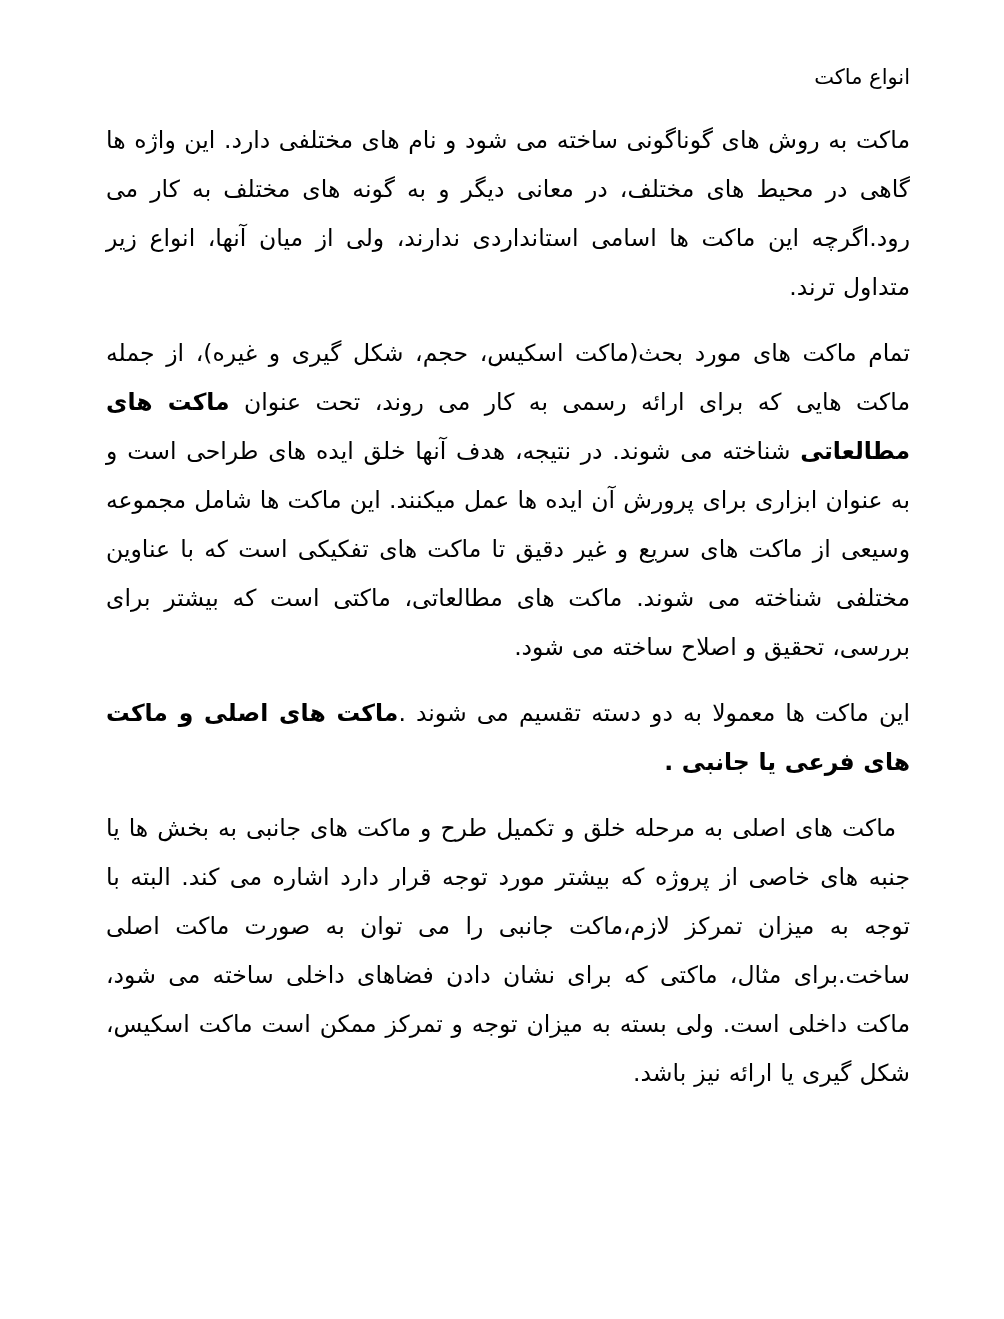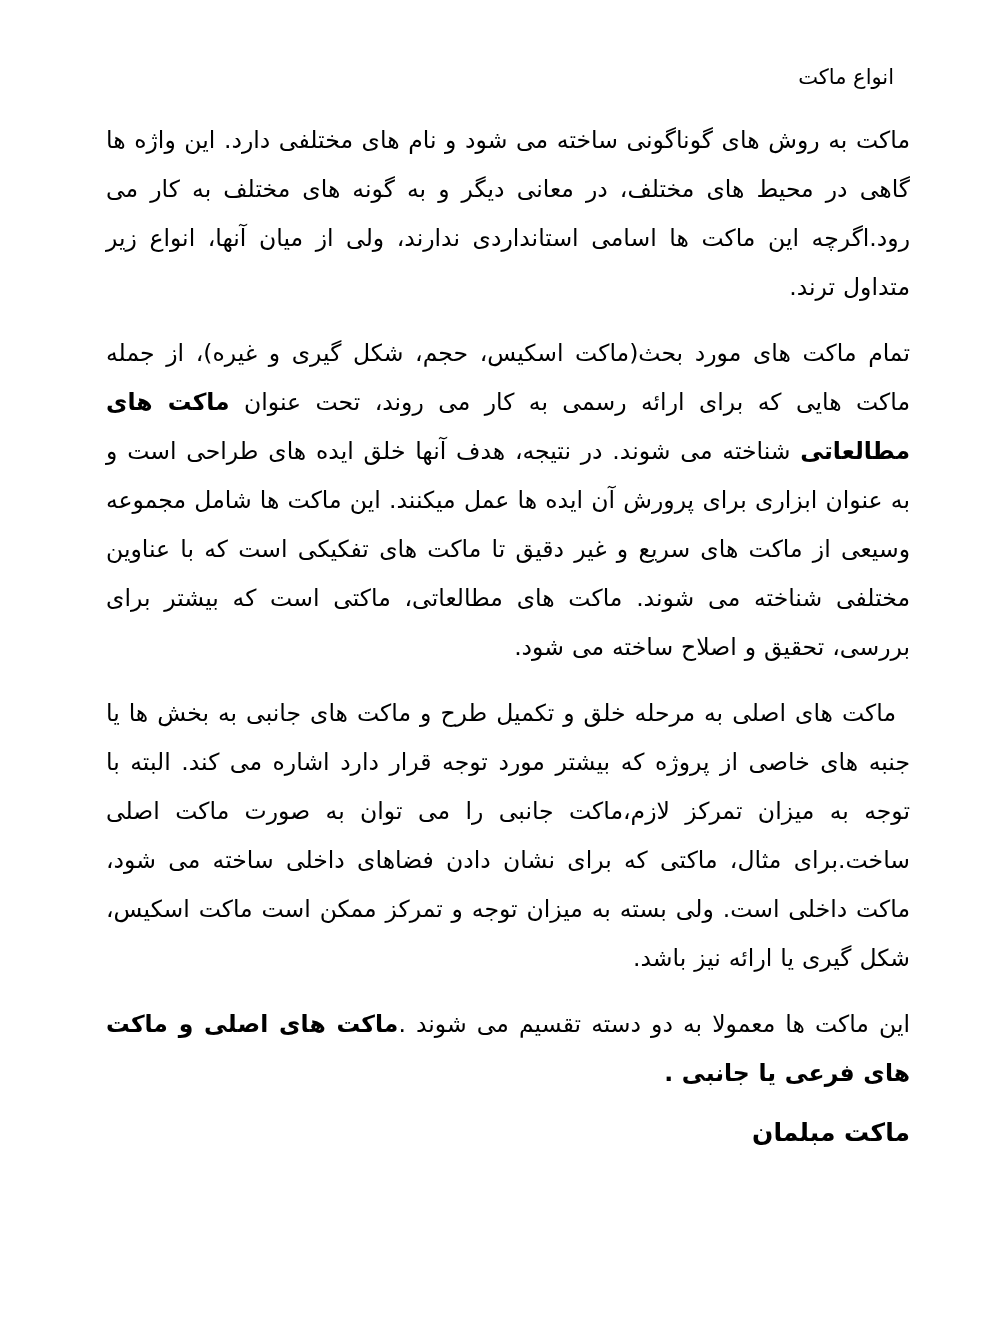--- a/index.html
+++ b/index.html
@@ -20,21 +20,21 @@
     width: 1004px;
     height: 1319px;
     background: #ffffff;
     box-sizing: border-box;
     padding: 62px 94px 0 94px;
   }
   .doc-title {
     font-size: 21px;
     line-height: 1.5;
     text-align: right;
-    margin: 0 16px 22px 0;
+    margin: 0 0 22px 0;
     font-weight: 400;
     letter-spacing: 0;
   }
   .para {
     font-size: 23.5px;
     line-height: 49px;
     text-align: justify;
     text-align-last: right;
     margin: 0 0 17px 12px;
     font-weight: 400;
@@ -62,23 +62,22 @@
   <div class="doc-title">انواع ماکت</div>
 
   <p class="para">
     <span>ماکت به روش های گوناگونی ساخته می شود و نام های مختلفی دارد. این واژه ها گاهی در محیط های مختلف، در معانی دیگر و به گونه های مختلف به کار می رود.اگرچه این ماکت ها اسامی استانداردی ندارند، ولی از میان آنها، انواع زیر متداول ترند.</span>
   </p>
 
   <p class="para">
     <span>تمام ماکت های مورد بحث(ماکت اسکیس، حجم، شکل گیری و غیره)، از جمله ماکت هایی که برای ارائه رسمی به کار می روند، تحت عنوان </span><span class="bold">ماکت های مطالعاتی</span><span> شناخته می شوند. در نتیجه، هدف آنها خلق ایده های طراحی است و به عنوان ابزاری برای پرورش آن ایده ها عمل میکنند. این ماکت ها شامل مجموعه وسیعی از ماکت های سریع و غیر دقیق تا ماکت های تفکیکی است که با عناوین مختلفی شناخته می شوند. ماکت های مطالعاتی، ماکتی است که بیشتر برای بررسی، تحقیق و اصلاح ساخته می شود.</span>
   </p>
 
+  <p class="para">
+    <span>این ماکت ها معمولا به دو دسته تقسیم می شوند .</span><span class="bold">ماکت های اصلی و ماکت های فرعی یا جانبی .</span>
+  </p>
+
   <p class="para indented">
     <span>ماکت های اصلی به مرحله خلق و تکمیل طرح و ماکت های جانبی به بخش ها یا جنبه های خاصی از پروژه که بیشتر مورد توجه قرار دارد اشاره می کند. البته با توجه به میزان تمرکز لازم،ماکت جانبی را می توان به صورت ماکت اصلی ساخت.برای مثال، ماکتی که برای نشان دادن فضاهای داخلی ساخته می شود، ماکت داخلی است. ولی بسته به میزان توجه و تمرکز ممکن است ماکت اسکیس، شکل گیری یا ارائه نیز باشد.</span>
   </p>
 
-  <p class="para">
-    <span>این ماکت ها معمولا به دو دسته تقسیم می شوند .</span><span class="bold">ماکت های اصلی و ماکت های فرعی یا جانبی .</span>
-  </p>
-
-  <div class="section-heading">ماکت مبلمان</div>
 
 </div>
 
 </body></html>

